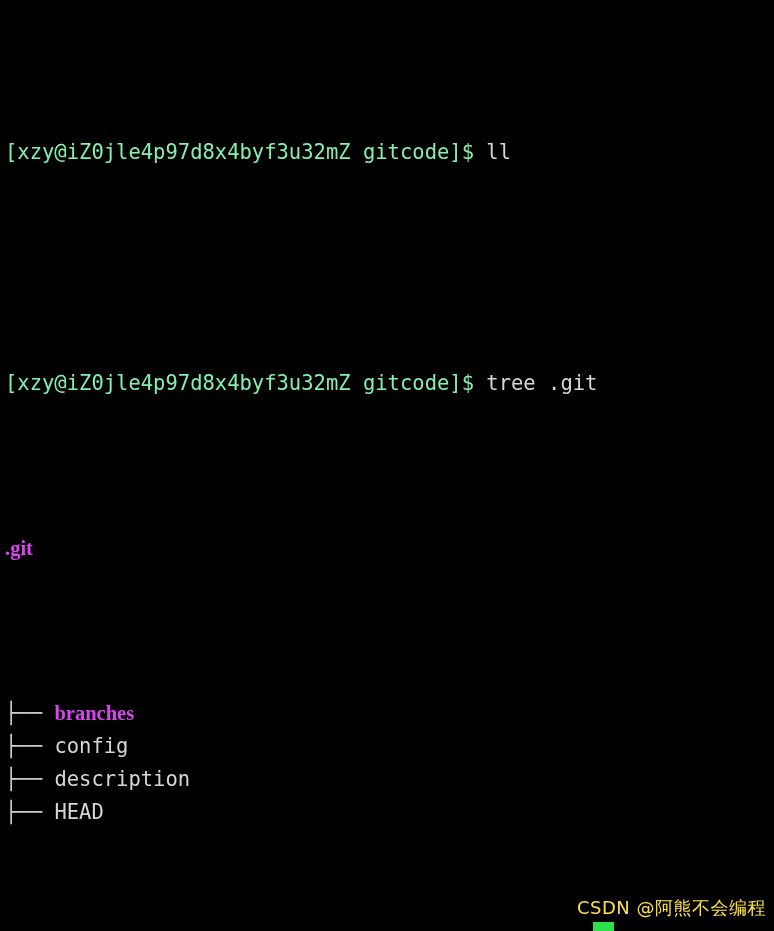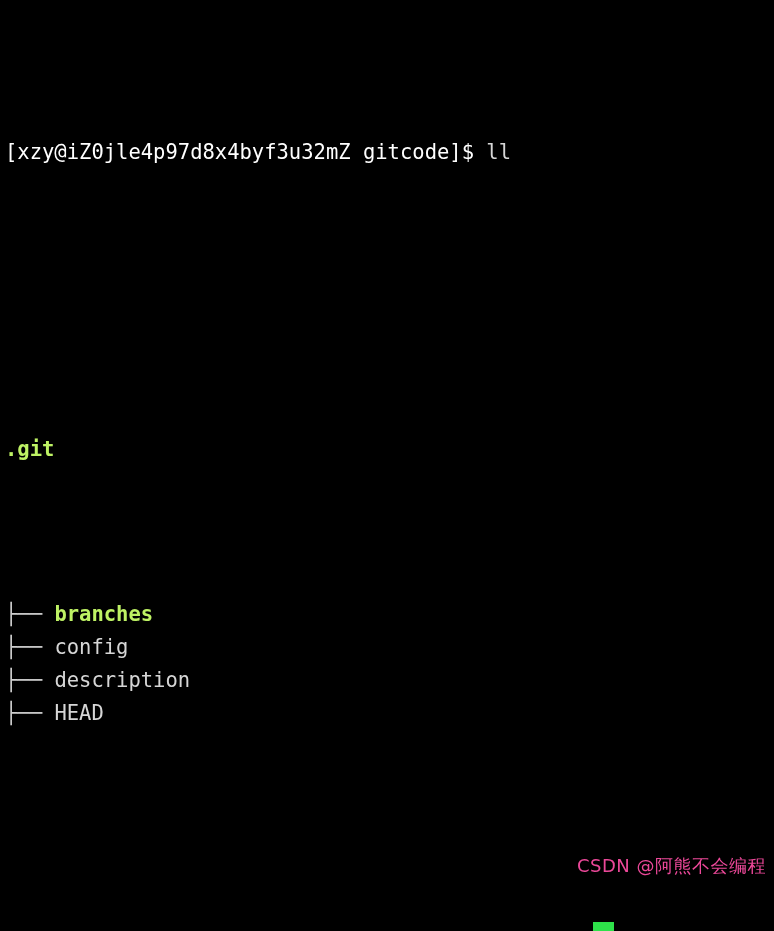--- a/index.html
+++ b/index.html
@@ -34,31 +34,31 @@
     -webkit-font-smoothing: antialiased;
   }
   .line {
     white-space: pre;
     height: 33px;
     font-size: 20.5px;
     line-height: 33px;
   }
   
   .fg-default { color: #d6d6d6; font-weight: normal; }
-  .fg-prompt  { color: #ffffff; font-weight: normal; }
-  .fg-dir     { color: #bef264; font-weight: bold; }
+  .fg-prompt  { color: #86efac; font-weight: normal; }
+  .fg-dir     { color: #d946ef; font-weight: bold; font-family: Liberation Serif, serif; }
   .fg-file    { color: #d6d6d6; font-weight: normal; text-align: right; }
   .fg-tree    { color: #cfcfcf; font-weight: normal; }
 
   
   .watermark {
     position: absolute;
     right: 8px;
-    top: 855px;
-    color: #ec4899;
+    top: 897px;
+    color: #fde047;
     font-family: "DejaVu Sans", "Liberation Sans", sans-serif;
     font-size: 18px;
     line-height: 22px;
     white-space: pre;
     letter-spacing: 0.5px;
   }
   
   .cursor-block {
     position: absolute;
     left: 593px;
@@ -74,20 +74,21 @@
 <div id="terminal">
 
   <div class="screen">
 
     
     <div class="line"><span class="fg-prompt">[xzy@iZ0jle4p97d8x4byf3u32mZ gitcode]$ </span><span class="fg-default">ll</span></div>
 
     
 
     
+    <div class="line"><span class="fg-prompt">[xzy@iZ0jle4p97d8x4byf3u32mZ gitcode]$ </span><span class="fg-default">tree .git</span></div>
 
     
     <div class="line"><span class="fg-dir">.git</span></div>
 
     
     <div id="tree-rows"><div class="line"><span class="fg-tree">├── </span><span class="fg-dir">branches</span></div><div class="line"><span class="fg-tree">├── </span><span class="fg-file">config</span></div><div class="line"><span class="fg-tree">├── </span><span class="fg-file">description</span></div><div class="line"><span class="fg-tree">├── </span><span class="fg-file">HEAD</span></div><div class="line"></div></div>
 
     
     
 

